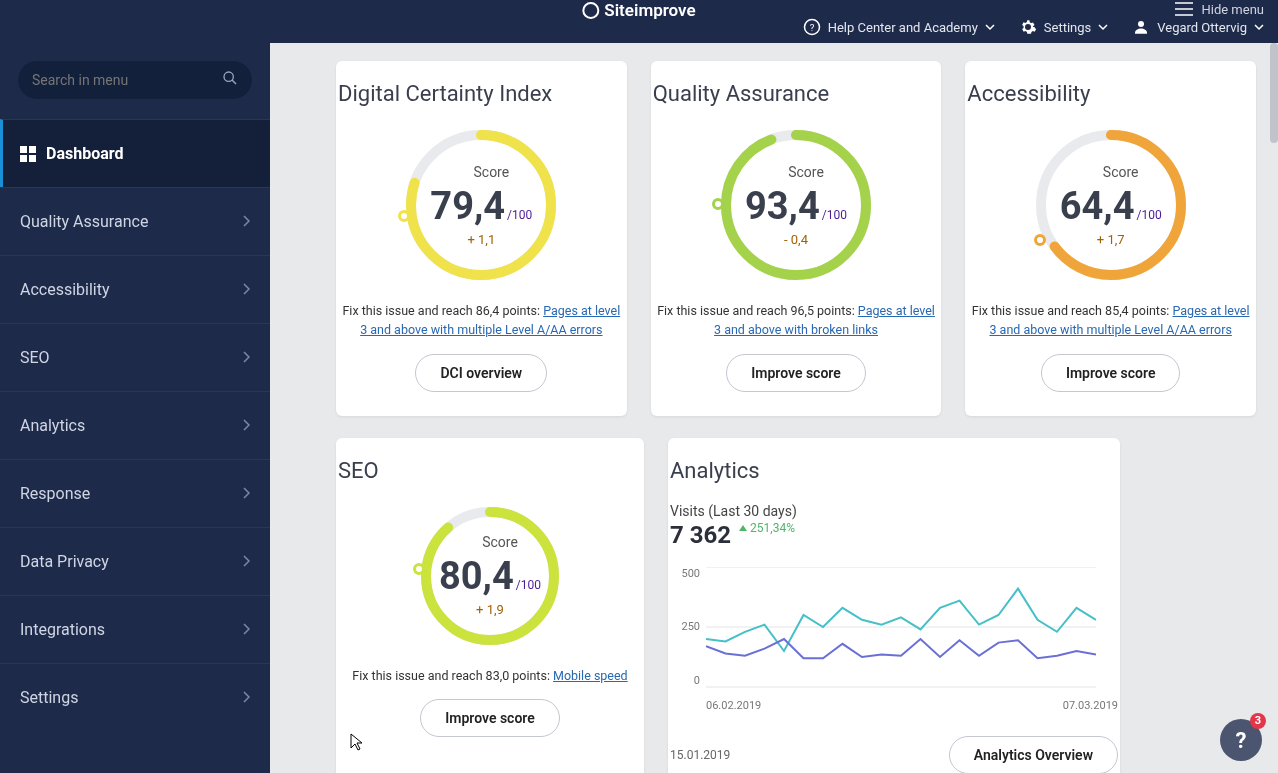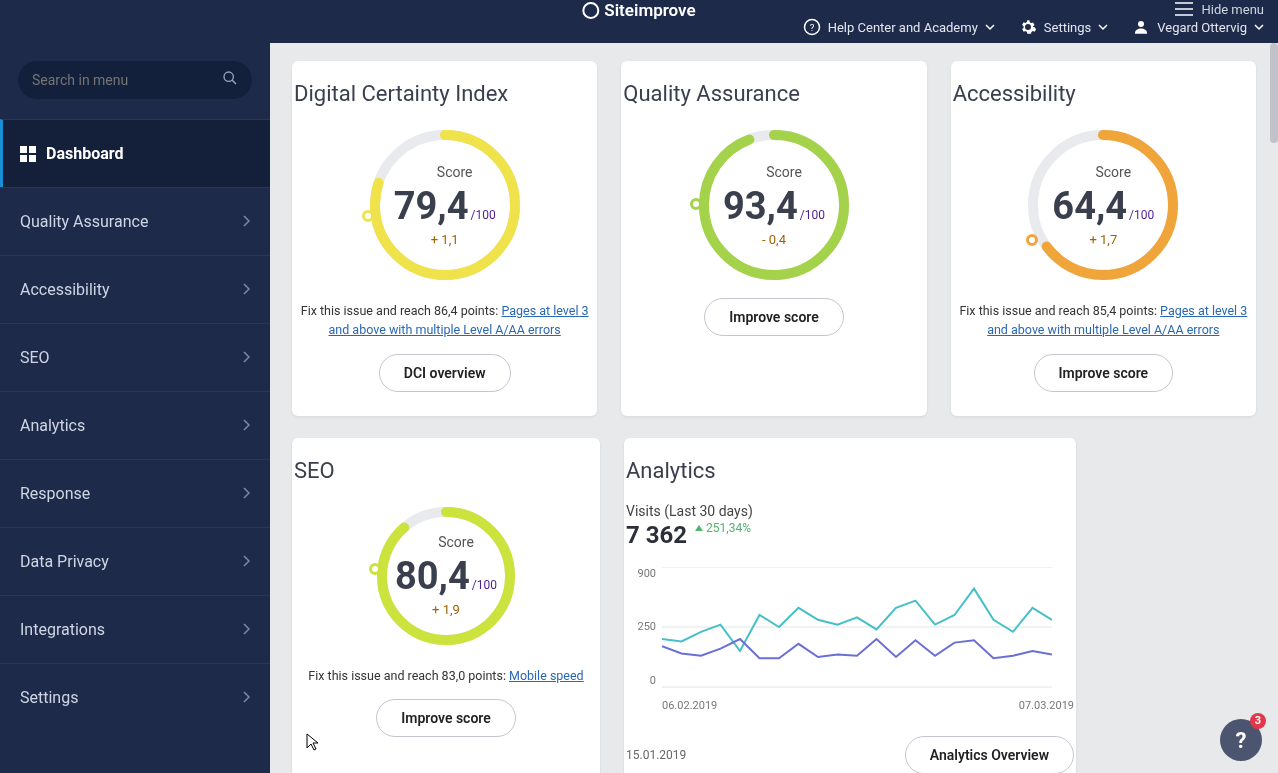--- a/index.html
+++ b/index.html
@@ -10,21 +10,21 @@
 .hide-menu { display: flex; align-items: center; gap: 8px; cursor: pointer; font-size: 13px; color: #d0d4e0; }
 .hamburger { width: 18px; height: 14px; display: flex; flex-direction: column; justify-content: space-between; }
 .hamburger span { height: 2px; background: #c5c9d6; }
 .logo { position: absolute; left: 50%; transform: translateX(-50%); display: flex; align-items: center; gap: 5px; font-size: 17px; font-weight: 600; }
 .logo-ring { width: 17px; height: 17px; border: 2.5px solid #fff; border-radius: 50%; }
 .top-right { margin-left: auto; display: flex; align-items: center; gap: 24px; font-size: 13px; }
 .top-item { display: flex; align-items: center; gap: 7px; cursor: pointer; color: #e4e6ee; }
 .top-icon { width: 18px; height: 18px; display: inline-flex; align-items: center; justify-content: center; }
 
 
-.app { display: flex; height: calc(100% - 43px); }
+.app { display: flex; height: calc(100% - 43px); gap: 44px; }
 
 
 .sidebar { width: 270px; background: #1e2a4a; color: #b8c0d4; display: flex; flex-direction: column; }
 .search-wrap { padding: 18px 18px 20px; }
 .search-box { background: #12203c; border-radius: 20px; height: 38px; display: flex; align-items: center; padding: 0 14px; }
 .search-box input { flex: 1; background: transparent; border: none; outline: none; color: #9aa3bb; font-size: 14px; }
 .search-box .srch { color: #9aa3bb; }
 
 .nav-item { height: 68px; display: flex; align-items: center; padding: 0 20px; font-size: 16px; cursor: pointer; border-top: 1px solid #2a3658; color: #cfd5e4; position: relative; }
 .nav-item.active { background: #141f3a; font-weight: 700; color: #fff; border-left: 3px solid #1a8fd6; padding-left: 17px; }
@@ -246,20 +246,21 @@
                 <circle cx="79" cy="79" r="70" stroke-width="10" fill="none" stroke-linecap="round" stroke-dasharray="443" stroke="#a4d24b" stroke-dashoffset="29"></circle>
               </svg>
           <div class="gauge-text">
             <div class="score-label">Score</div>
             <div class="score-val"><span class="score-main">93,4</span><span class="score-suffix">/100</span></div>
             <div class="score-delta">- 0,4</div>
           </div>
           <div class="dot" style="border-color: rgb(164, 210, 75); top: 72px; left: -5px;"></div>
         </div>
           </div>
+        <div class="fix-text"><span>Fix this issue and reach 96,5 points: </span><a href="#">Pages at level 3 and above with broken links</a></div>
         <button class="pill-btn">Improve score</button>
       </div>
 
       <div class="card">
         <div class="card-title">Accessibility</div>
         <div class="gauge-wrap">
             <div class="gauge">
           <svg>
                 <circle cx="79" cy="79" r="70" stroke="#e9eaed" stroke-width="10" fill="none"></circle>
                 <circle cx="79" cy="79" r="70" stroke-width="10" fill="none" stroke-linecap="round" stroke-dasharray="443" stroke="#f0a53a" stroke-dashoffset="158"></circle>
@@ -309,21 +310,21 @@
         <div class="visits-label">Visits (Last 30 days)</div>
         <div class="visits-val">
           <span>7 362</span>
           <span class="visits-pct">
               <span class="triangle-up"></span>
               <span>251,34%</span>
             </span>
         </div>
         <div class="chart-area">
           <div class="y-axis">
-            <span class="axis-label">900</span>
+            <span class="axis-label">500</span>
             <span class="axis-label">250</span>
             <span class="axis-label">0</span>
           </div>
           <svg class="chart-svg" width="390" height="124">
             <line x1="0" y1="0" x2="390" y2="0" stroke="#e2e4e9"></line>
             <line x1="0" y1="60" x2="390" y2="60" stroke="#e2e4e9"></line>
             <line x1="0" y1="120" x2="390" y2="120" stroke="#e2e4e9"></line>
             <polyline id="lineA" fill="none" stroke-width="2" points="0,72 19.5,74.4 39,64.8 58.5,57.599999999999994 78,84 97.5,48 117,60 136.5,40.8 156,52.8 175.5,57.599999999999994 195,50.400000000000006 214.50000000000003,62.400000000000006 234,40.8 253.5,33.60000000000001 273,57.599999999999994 292.5,48 312,21.60000000000001 331.5,52.8 351,64.8 370.5,40.8 390,52.8" stroke="#45c0c7"></polyline>
             <polyline id="lineB" fill="none" stroke-width="2" points="0,79.19999999999999 19.5,86.4 39,88.8 58.5,81.6 78,72 97.5,91.2 117,91.2 136.5,76.80000000000001 156,90 175.5,87.6 195,88.8 214.50000000000003,72 234,90 253.5,73.19999999999999 273,88.8 292.5,75.6 312,73.19999999999999 331.5,91.2 351,88.8 370.5,84 390,87.6" stroke="#6a6fd6"></polyline>
           </svg>

